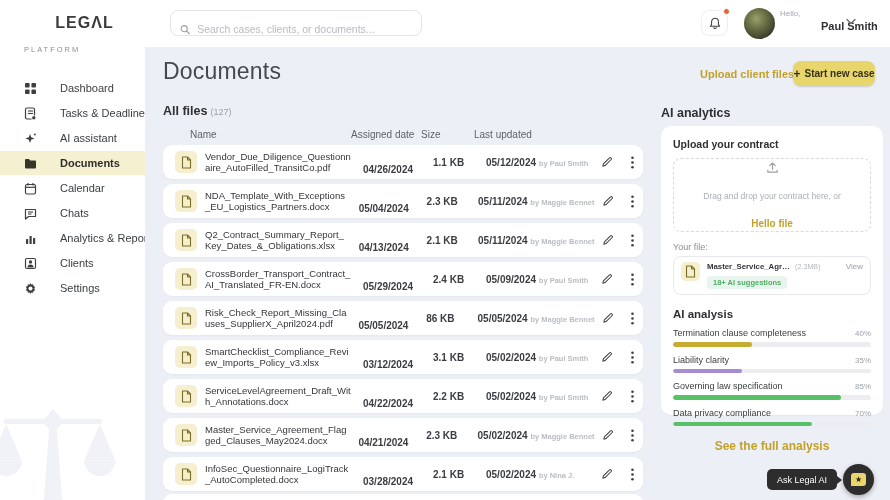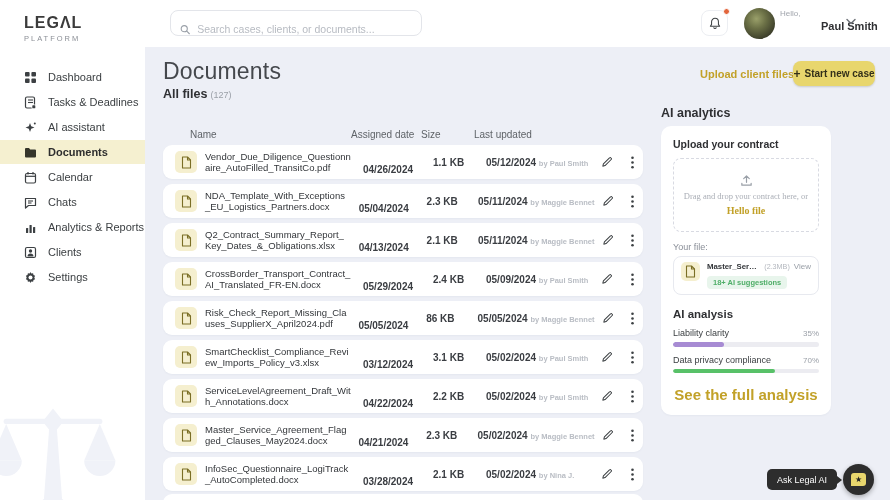--- a/index.html
+++ b/index.html
@@ -3,24 +3,24 @@
 <meta charset="utf-8">
 <style>
   * { margin:0; padding:0; box-sizing:border-box; }
   html,body { width:890px; height:500px; overflow:hidden; background:#fff; }
   body { font-family:"Liberation Sans", sans-serif; color:#3c4043; }
   .app { position:relative; width:890px; height:500px; background:#edeff6; }
 
   
   .sidebar { position:absolute; left:0; top:0; width:145px; height:500px; background:#fff; overflow:hidden; z-index:3; }
   .logo { padding:14px 0 0 24px; }
-  .logo-main { font-size:16px; font-weight:bold; letter-spacing:1px; color:#3b3b3b; }
-  .logo-sub { font-size:7.5px; letter-spacing:2px; color:#8b8f96; margin-top:2px; }
+  .logo-main { font-size:16px; font-weight:bold; letter-spacing:1px; color:#3b3b3b;text-align:center; }
+  .logo-sub { font-size:7.5px; letter-spacing:2px; color:#8b8f96; margin-top:13px; }
   .nav { margin-top:22px; }
-  .nav-item { position:relative; display:flex; align-items:center; gap:11px; height:24px; padding-left:24px; cursor:pointer; }
+  .nav-item { position:relative; display:flex; align-items:center; gap:23px; height:24px; padding-left:24px; cursor:pointer; }
   .nav-item + .nav-item { margin-top:1px; }
   .nav-item .ni { width:13px; height:13px; flex:0 0 13px; display:flex; align-items:center; justify-content:center; }
   .nav-item .nl { font-size:11px; color:#3c4043; white-space:nowrap; }
   .nav-item.active { background:#f5f0d0; }
   .nav-item.active .nl { font-weight:bold; color:#2e2e2e; }
   .watermark { position:absolute; left:-12px; bottom:-28px; width:130px; height:130px; }
 
   
   .topbar { position:absolute; left:145px; top:0; width:745px; height:47px; background:#fff; z-index:2; }
   .search { position:absolute; left:25px; top:10px; width:252px; height:26px; border:1px solid #e3e5ea; border-radius:8px; display:flex; align-items:flex-end; padding:0 9px; gap:7px; background:#fff; }
@@ -34,63 +34,63 @@
   .hello .nm { font-size:11px; font-weight:bold; color:#2f3033; margin-top:2px; white-space:nowrap;padding-left:41px; }
   .chev { position:absolute; right:34px; top:18px; cursor:pointer; }
 
   
   .main-hd-title { position:absolute; left:163px; top:58px; font-size:23px; font-weight:500; color:#45484d; letter-spacing:.2px; }
   .upload-link { position:absolute; left:700px; top:68px; font-size:11px; font-weight:bold; color:#c2a128; cursor:pointer; }
   .new-case-btn { position:absolute; left:793px; top:61px; width:82px; height:25px; background:#e8d66d; border:none; border-radius:8px; font-size:10px; font-weight:bold; color:#33301a; display:flex; align-items:center; justify-content:center; gap:4px; cursor:pointer; font-family:"Liberation Sans",sans-serif; box-shadow:0 1px 2px rgba(40,40,10,.18); }
   .new-case-btn .plus { font-size:12px; font-weight:bold; }
 
   
-  .allfiles { position:absolute; left:163px; top:87px; font-size:12.5px; font-weight:bold; color:#2f3033; }
+  .allfiles { position:absolute; left:163px; top:104px; font-size:12.5px; font-weight:bold; color:#2f3033; }
   .allfiles .cnt { font-size:9px; font-weight:normal; color:#9ba0a8; margin-left:3px; }
   .cols { position:absolute; left:163px; top:129px; width:480px; display:flex; font-size:10px; color:#5f6368; }
   .cols .c-name { width:188px; padding-left:27px; }
   .cols .c-date { width:70px; }
   .cols .c-size { width:53px; }
   .cols .c-upd  { flex:1; }
   .rows { position:absolute; left:163px; top:145px; width:480px; }
   .frow { display:flex; align-items:center; background:#fff; border-radius:9px; height:34px; margin-bottom:5px; padding-left:12px; box-shadow:0 1px 2px rgba(30,40,80,.04); }
   .ficon { width:22px; height:22px; border-radius:5px; background:#f5efcf; display:flex; align-items:center; justify-content:center; flex:0 0 22px; }
   .fname { width:148px; margin-left:8px; font-size:9.5px; color:#33363a; line-height:11px; word-break:break-all; }
   .fdate { width:70px; margin-left:10px; font-size:10px; font-weight:bold; color:#3a3d42;margin-top:14px; }
   .fsize { width:53px; font-size:10px; font-weight:bold; color:#3a3d42; }
   .fupd  { flex:1; font-size:10px; font-weight:bold; color:#3a3d42; white-space:nowrap; }
   .fby   { font-size:7.5px; font-weight:bold; color:#b9bdc4; }
   .fedit { width:28px; display:flex; justify-content:center; cursor:pointer; }
   .fmenu { width:22px; display:flex; justify-content:center; cursor:pointer; }
   .partial-row { position:absolute; left:163px; top:494px; width:480px; height:10px; background:#fff; border-radius:9px 9px 0 0; }
 
   
   .ai-title { position:absolute; left:661px; top:106px; font-size:12.5px; font-weight:bold; color:#2f3033; }
-  .ai-card { position:absolute; left:661px; top:126px; width:170px; height:289px; background:#fff; border-radius:10px; padding:12px; box-shadow:0 1px 2px rgba(30,40,80,.04); }
+  .ai-card { position:absolute; left:661px; top:126px; width:222px; height:289px; background:#fff; border-radius:10px; padding:12px; box-shadow:0 1px 2px rgba(30,40,80,.04); }
   .ai-up-title { font-size:10.5px; font-weight:bold; color:#2f3033; }
-  .dropzone { margin-top:8px; height:74px; border:1px dashed #d8dae2; border-radius:8px; display:flex; flex-direction:column; align-items:center; justify-content:center; gap:4px; cursor:pointer;font-family:Liberation Serif, serif; }
+  .dropzone { margin-top:8px; height:74px; border:1px dashed #d8dae2; border-radius:8px; display:flex; flex-direction:column; align-items:center; justify-content:center; gap:17px; cursor:pointer; }
   .dz-text { font-size:8.5px; color:#aaaeb6; }
   .dz-choose { font-size:10px; font-weight:bold; color:#c2a128; cursor:pointer; }
   .yourfile { margin-top:10px; font-size:9px; color:#8a8f98; }
   .fchip { margin-top:4px; border:1px solid #e7e9ef; border-radius:8px; padding:5px 7px; display:flex; gap:7px; align-items:flex-start; }
   .fchip .ficon { width:19px; height:19px; flex:0 0 19px; }
   .fchip-body { flex:1; min-width:0; }
   .fchip-top { display:flex; align-items:center; gap:4px; }
   .fchip-name { font-size:7.8px; font-weight:bold; color:#33363a; white-space:nowrap; overflow:hidden; text-overflow:ellipsis; max-width:84px; }
   .fchip-size { font-size:7.2px; color:#b3b7be; }
   .fchip-view { font-size:8px; color:#9aa0a8; margin-left:auto; cursor:pointer; }
   .fchip-badge { display:inline-block; margin-top:3px; background:#e8f5ec; color:#4fae68; font-size:7.5px; font-weight:bold; padding:2px 6px; border-radius:4px; }
   .ai-an-title { margin-top:13px; font-size:11.5px; font-weight:bold; color:#2f3033; }
   .metric { margin-top:8px; }
   .metric-top { display:flex; align-items:baseline; }
   .metric-label { font-size:9px; color:#3c4043; }
   .metric-val { margin-left:auto; font-size:8px; color:#9ba0a8; }
   .metric-track { margin-top:4px; height:4.5px; border-radius:3px; background:#ececf1; overflow:hidden; }
   .metric-fill { height:100%; border-radius:3px; }
-  .see-full { margin-top:13px; text-align:center; font-size:15px; font-weight:bold; color:#c2a128; cursor:pointer; }
+  .see-full { margin-top:13px; text-align:center; font-size:12px; font-weight:bold; color:#c2a128; cursor:pointer; }
 
   
   .fab { position:absolute; left:843px; top:464px; width:31px; height:31px; border-radius:50%; background:#2d2d2d; display:flex; align-items:center; justify-content:center; cursor:pointer; z-index:5; box-shadow:0 2px 5px rgba(0,0,0,.3); }
   .fab-bubble { width:15px; height:13px; background:#e8d66d; border-radius:3px 3px 3px 0; display:flex; align-items:center; justify-content:center; font-size:8px; color:#222; }
   .tooltip { position:absolute; left:767px; top:469px; width:70px; height:21px; background:#2d2d2d; color:#fff; border-radius:5px; font-size:9px; display:flex; align-items:center; justify-content:center; z-index:5; }
   .tooltip:after { content:""; position:absolute; right:-5px; top:7px; border-left:5px solid #2d2d2d; border-top:4px solid transparent; border-bottom:4px solid transparent; }
 </style>
 </head>
 <body>
 
@@ -508,31 +508,49 @@
         <span class="fchip-top">
           <span class="fchip-name">Master_Service_Agreement_Flagged_...</span>
           <span class="fchip-size">(2.3MB)</span>
           <span class="fchip-view">View</span>
         </span>
         <span class="fchip-badge">18+ AI suggestions</span>
       </span>
     </div>
     <div class="ai-an-title">AI analysis</div>
     <div id="metrics">
+  <div class="metric">
+    <div class="metric-top">
+      <span class="metric-label">Termination clause completeness</span>
+      <span class="metric-val">40%</span>
+    </div>
+    <div class="metric-track">
+      <div class="metric-fill" style="width: 40%; background: rgb(198, 173, 49);"></div>
+    </div>
+  </div>
 
   <div class="metric">
     <div class="metric-top">
       <span class="metric-label">Liability clarity</span>
       <span class="metric-val">35%</span>
     </div>
     <div class="metric-track">
       <div class="metric-fill" style="width: 35%; background: rgb(167, 139, 211);"></div>
     </div>
   </div>
 
+  <div class="metric">
+    <div class="metric-top">
+      <span class="metric-label">Governing law specification</span>
+      <span class="metric-val">85%</span>
+    </div>
+    <div class="metric-track">
+      <div class="metric-fill" style="width: 85%; background: rgb(88, 193, 104);"></div>
+    </div>
+  </div>
 
   <div class="metric">
     <div class="metric-top">
       <span class="metric-label">Data privacy compliance</span>
       <span class="metric-val">70%</span>
     </div>
     <div class="metric-track">
       <div class="metric-fill" style="width: 70%; background: rgb(88, 193, 104);"></div>
     </div>
   </div>

